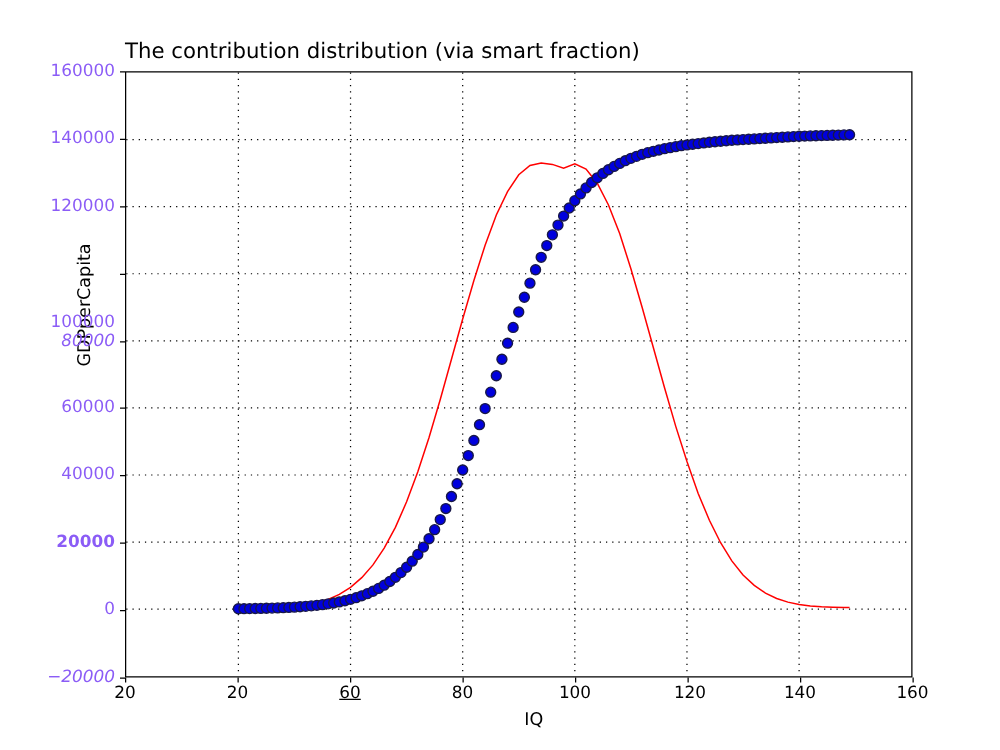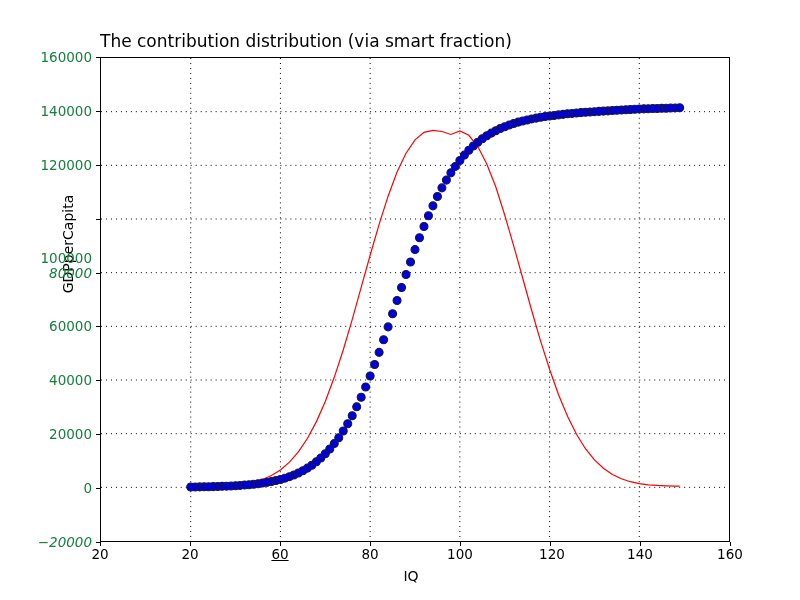--- a/index.html
+++ b/index.html
@@ -25,33 +25,33 @@
 
   
   #chart-title{
     position:absolute;left:100px;top:30px;width:630px;
     text-align:left;font-size:17px;color:#000;
     line-height:22px;white-space:nowrap;
   }
 
   
   #xlabel{
-    position:absolute;left:96px;top:568px;width:630px;
+    position:absolute;left:112px;top:568px;width:630px;
     text-align:center;font-size:14px;color:#000;
   }
   #ylabel{
     position:absolute;left:-2px;top:236px;width:140px;
     text-align:center;font-size:14px;color:#000;
     transform:rotate(-90deg);transform-origin:center center;
   }
 
   
   .ytick-label{
     position:absolute;right:0;width:70px;text-align:right;
-    font-size:13.5px;color:#15803d;line-height:13px;
+    font-size:13.5px;color:#8b5cf6;line-height:13px;
     transform:translateY(-6.5px);
   }
   .xtick-label{
     position:absolute;top:0;width:60px;text-align:center;
     font-size:13.5px;color:#000;line-height:14px;
     transform:translateX(-30px);
   }
   #ytick-labels{position:absolute;left:22px;top:57px;width:70px;height:485px;}
   #xtick-labels{position:absolute;left:100px;top:547px;width:630px;height:20px;}
   .tick-mark{position:absolute;background:#000;}
@@ -63,21 +63,21 @@
 
   <div id="chart-title">The contribution distribution (via smart fraction)</div>
 
   <div id="ylabel">GDPperCapita</div>
 
   <div id="xlabel">IQ</div>
 
   <div id="ytick-labels">
       <div class="ytick-label" style="top: 485px; font-style: italic;">−20000</div>
       <div class="ytick-label" style="top: 431.111px;">0</div>
-      <div class="ytick-label" style="top: 377.222px;">20000</div>
+      <div class="ytick-label" style="top: 377.222px; font-weight: bold;">20000</div>
       <div class="ytick-label" style="top: 323.333px;">40000</div>
       <div class="ytick-label" style="top: 269.444px;">60000</div>
       <div class="ytick-label" style="top: 215.556px; font-style: italic;">80000</div>
       <div class="ytick-label" style="top: 161.667px; margin-top: 39px;">100000</div>
       <div class="ytick-label" style="top: 107.778px;">120000</div>
       <div class="ytick-label" style="top: 53.8889px;">140000</div>
       <div class="ytick-label" style="top: 0px;">160000</div>
     </div>
   <div id="xtick-labels">
       <div class="xtick-label" style="left: 0px; text-align: center;">20</div>

